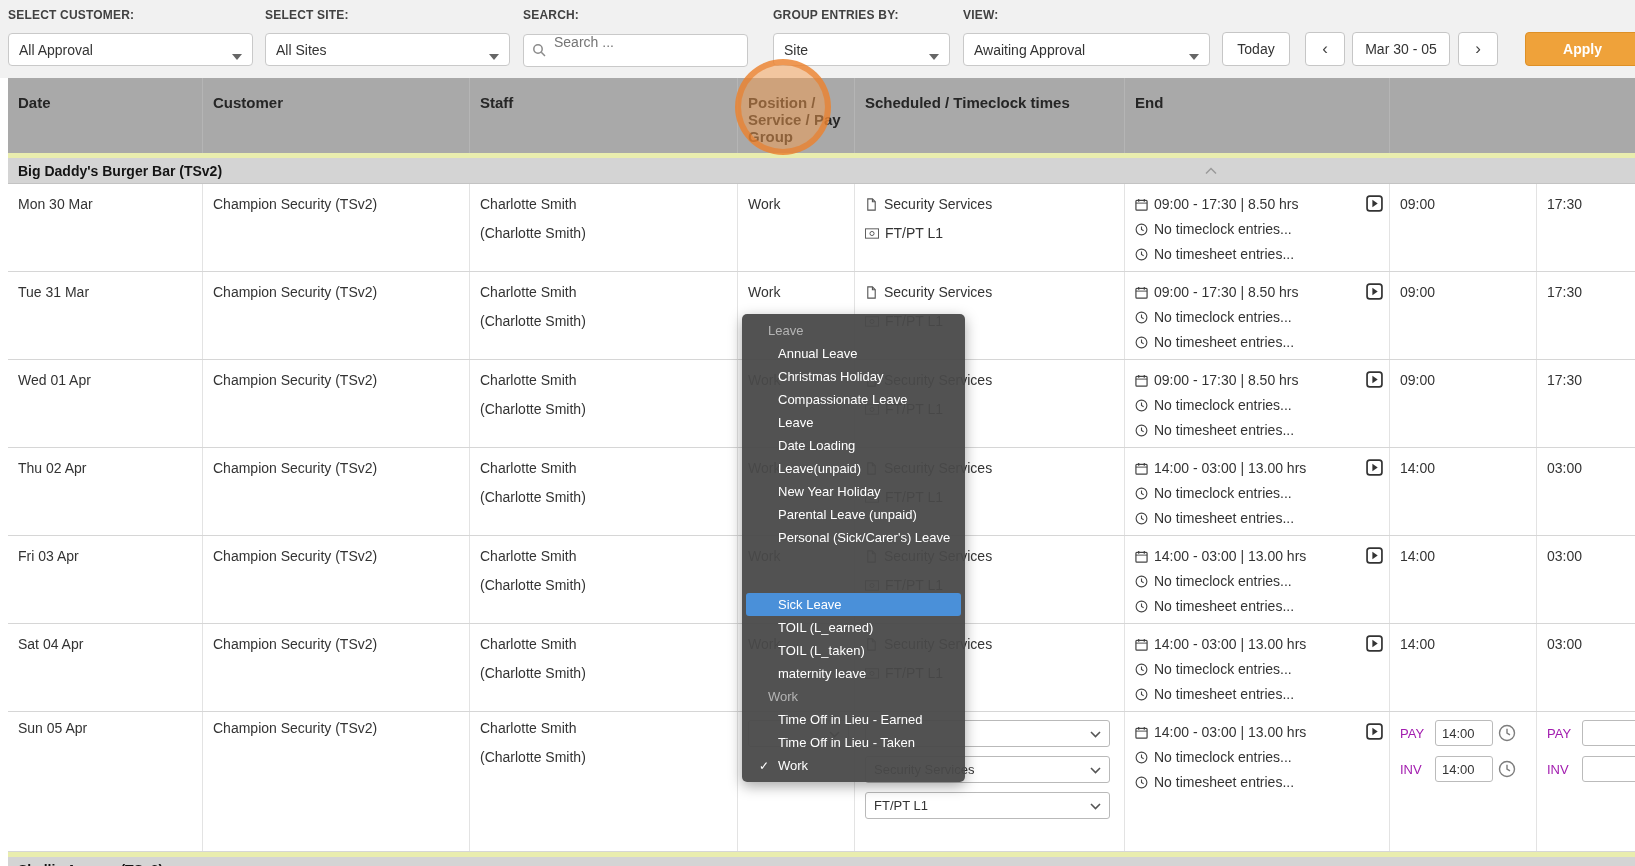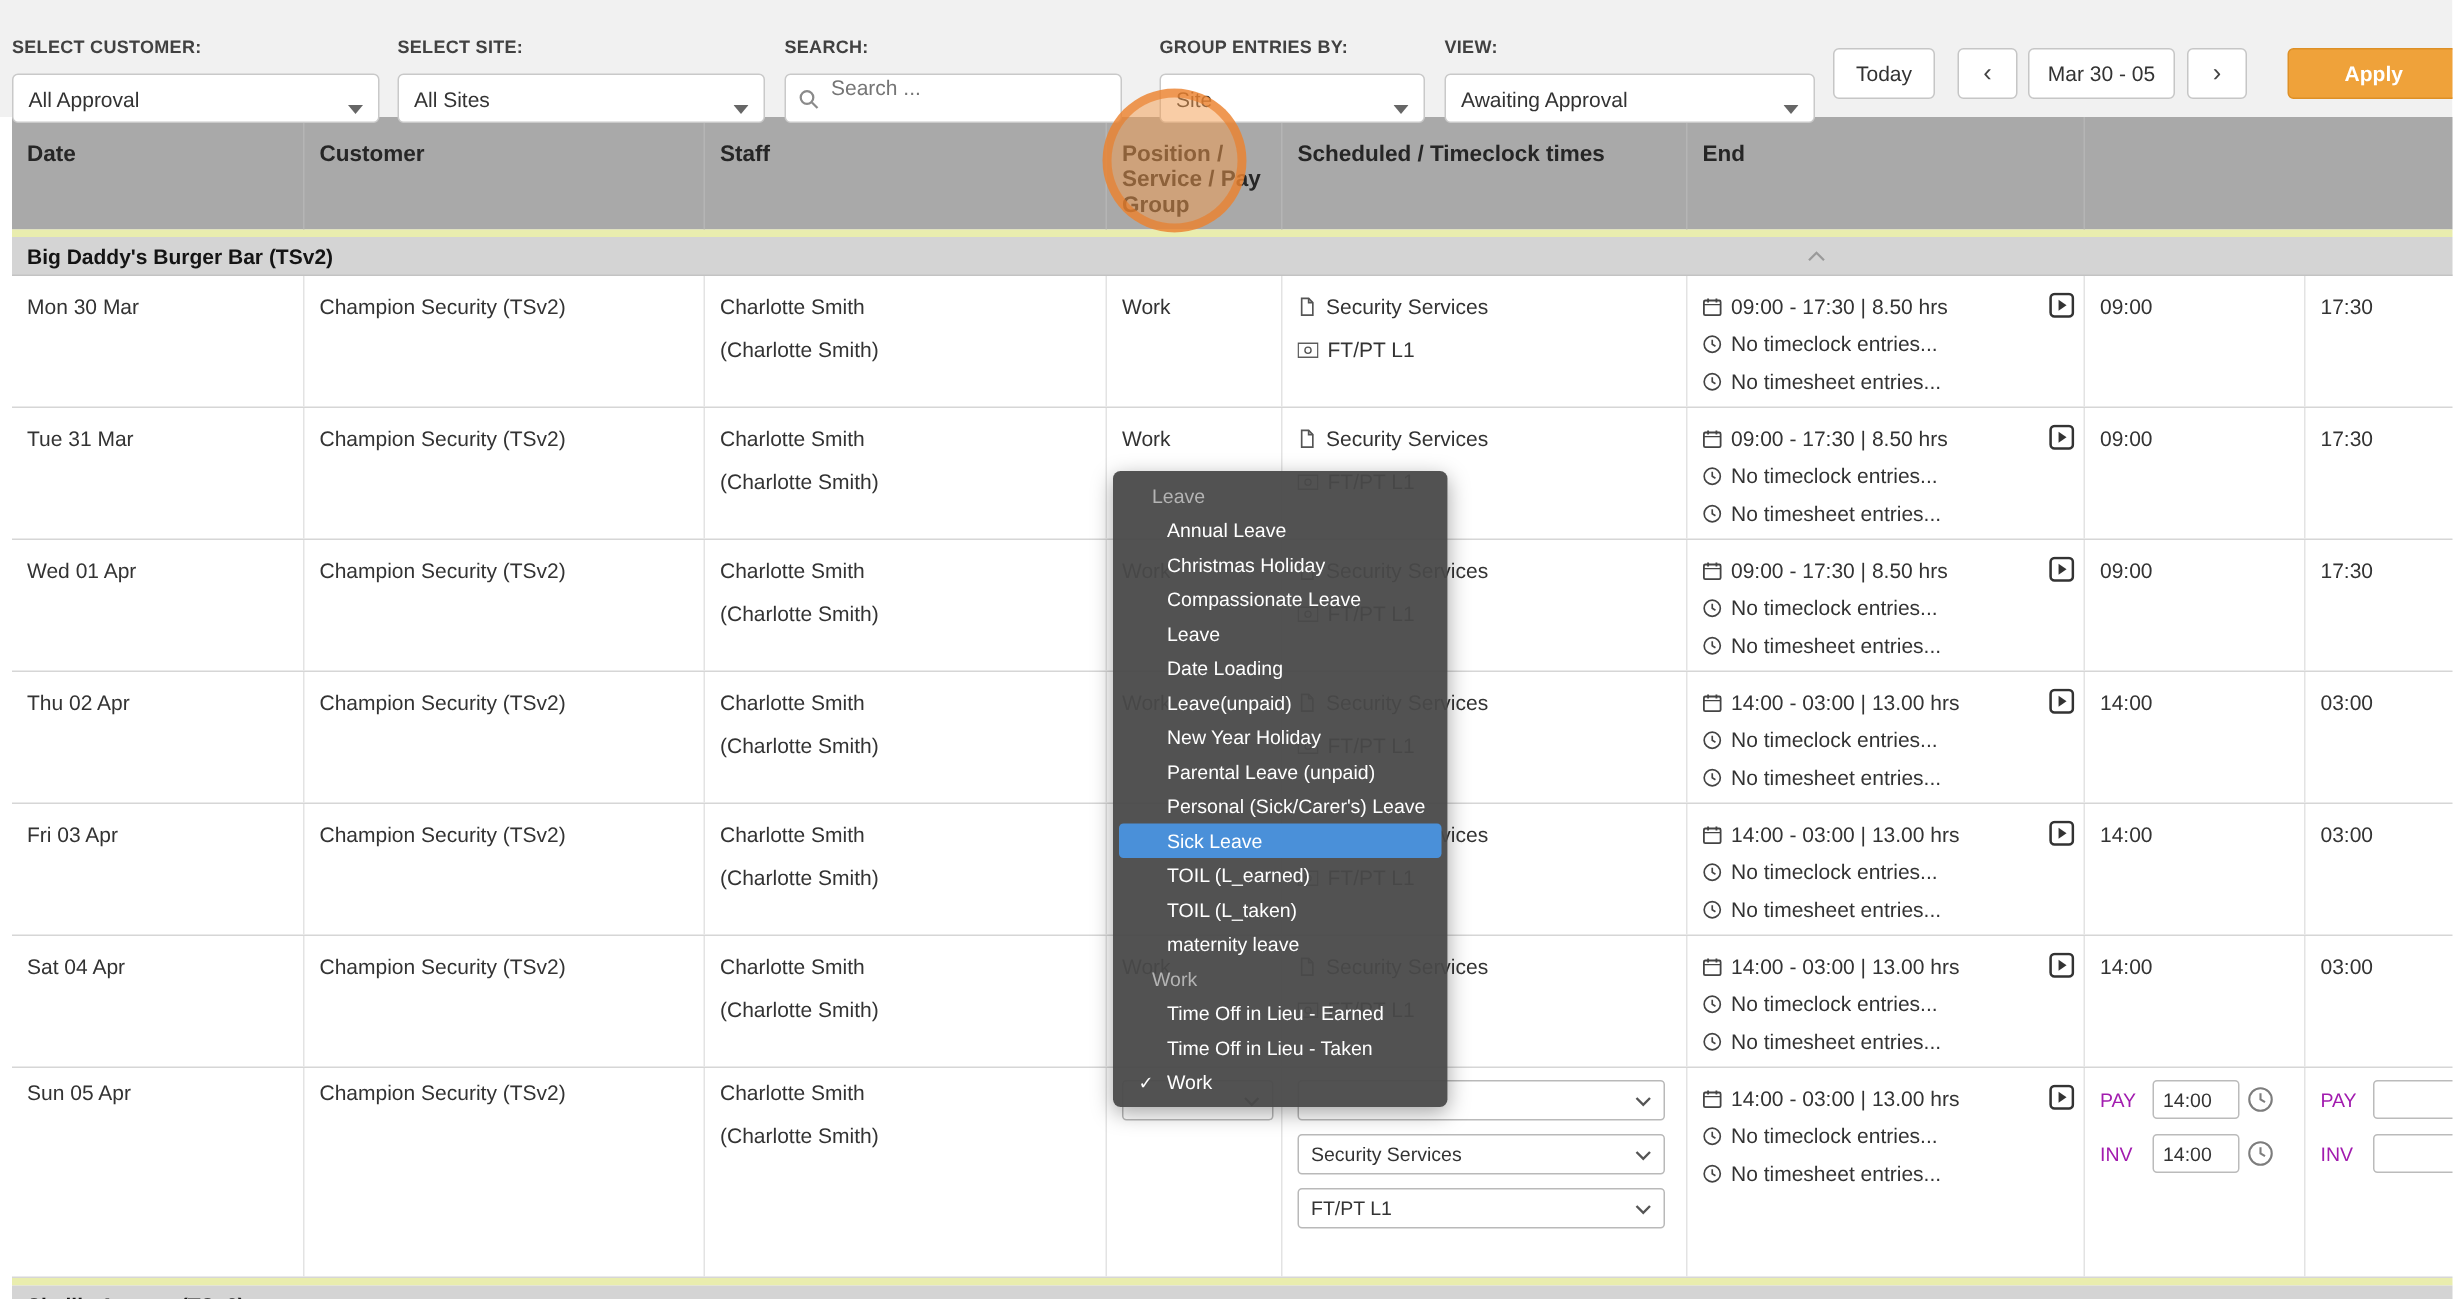--- a/index.html
+++ b/index.html
@@ -2,21 +2,21 @@
 <html style="--accent-orange: #efa23a; --selected-blue: #4a90d9; --header-gray: #a9a9a9; --group-gray: #d4d4d4; --highlight-yellow: #e9edae;"><head>
 <meta charset="utf-8">
 <style>
   html,body{margin:0;padding:0;}
   body{
     width:1635px;height:866px;overflow:hidden;position:relative;
     background:#fff;font-family:"Liberation Sans",sans-serif;color:#333;
   }
   
   .toolbar{position:absolute;top:0;left:0;width:1635px;height:78px;background:#f1f1f1;z-index:5;}
-  .tb-field{position:absolute;top:8px;margin-top:16px;}
+  .tb-field{position:absolute;top:8px;}
   .tb-label{font-size:12px;font-weight:bold;color:#414141;letter-spacing:.2px;display:block;}
   .tb-control{
     position:absolute;top:25px;left:0;height:33px;box-sizing:border-box;
     background:#fff;border:1px solid #c9c9c9;border-radius:4px;
     display:flex;align-items:center;padding:0 28px 0 10px;font-size:14px;color:#333;width:100%;
     cursor:pointer;
   }
   .tb-control .chev{position:absolute;right:10px;top:13px;}
   .search-wrap{position:absolute;top:25px;left:0;width:100%;height:33px;}
   .search-wrap input{
@@ -87,21 +87,21 @@
     box-shadow:0 4px 14px rgba(0,0,0,.35);z-index:50;
   }
   .menu-group{height:23px;line-height:23px;padding-left:26px;color:#b4b4b4;font-size:13px;}
   .menu-item{
     height:23px;box-sizing:border-box;display:flex;align-items:center;
     padding-left:13px;margin:0 4px;border-radius:3px;color:#fff;font-size:13px;cursor:pointer;
     white-space:nowrap;
   }
   .menu-item .check{width:19px;flex:0 0 auto;visibility:hidden;font-size:12px;}
   .menu-item.checked .check{visibility:visible;}
-  .menu-item.selected{background:var(--selected-blue,#4a90d9);}
+  .menu-item.selected{background:var(--selected-blue,#4a90d9);margin-top:44px;}
   
   .click-circle{
     position:absolute;left:735px;top:59px;width:96px;height:96px;border-radius:50%;
     box-sizing:border-box;background:rgba(243,156,78,.5);border:6px solid rgba(235,125,40,.65);
     z-index:60;pointer-events:none;
   }
 </style>
 </head>
 <body>
 

